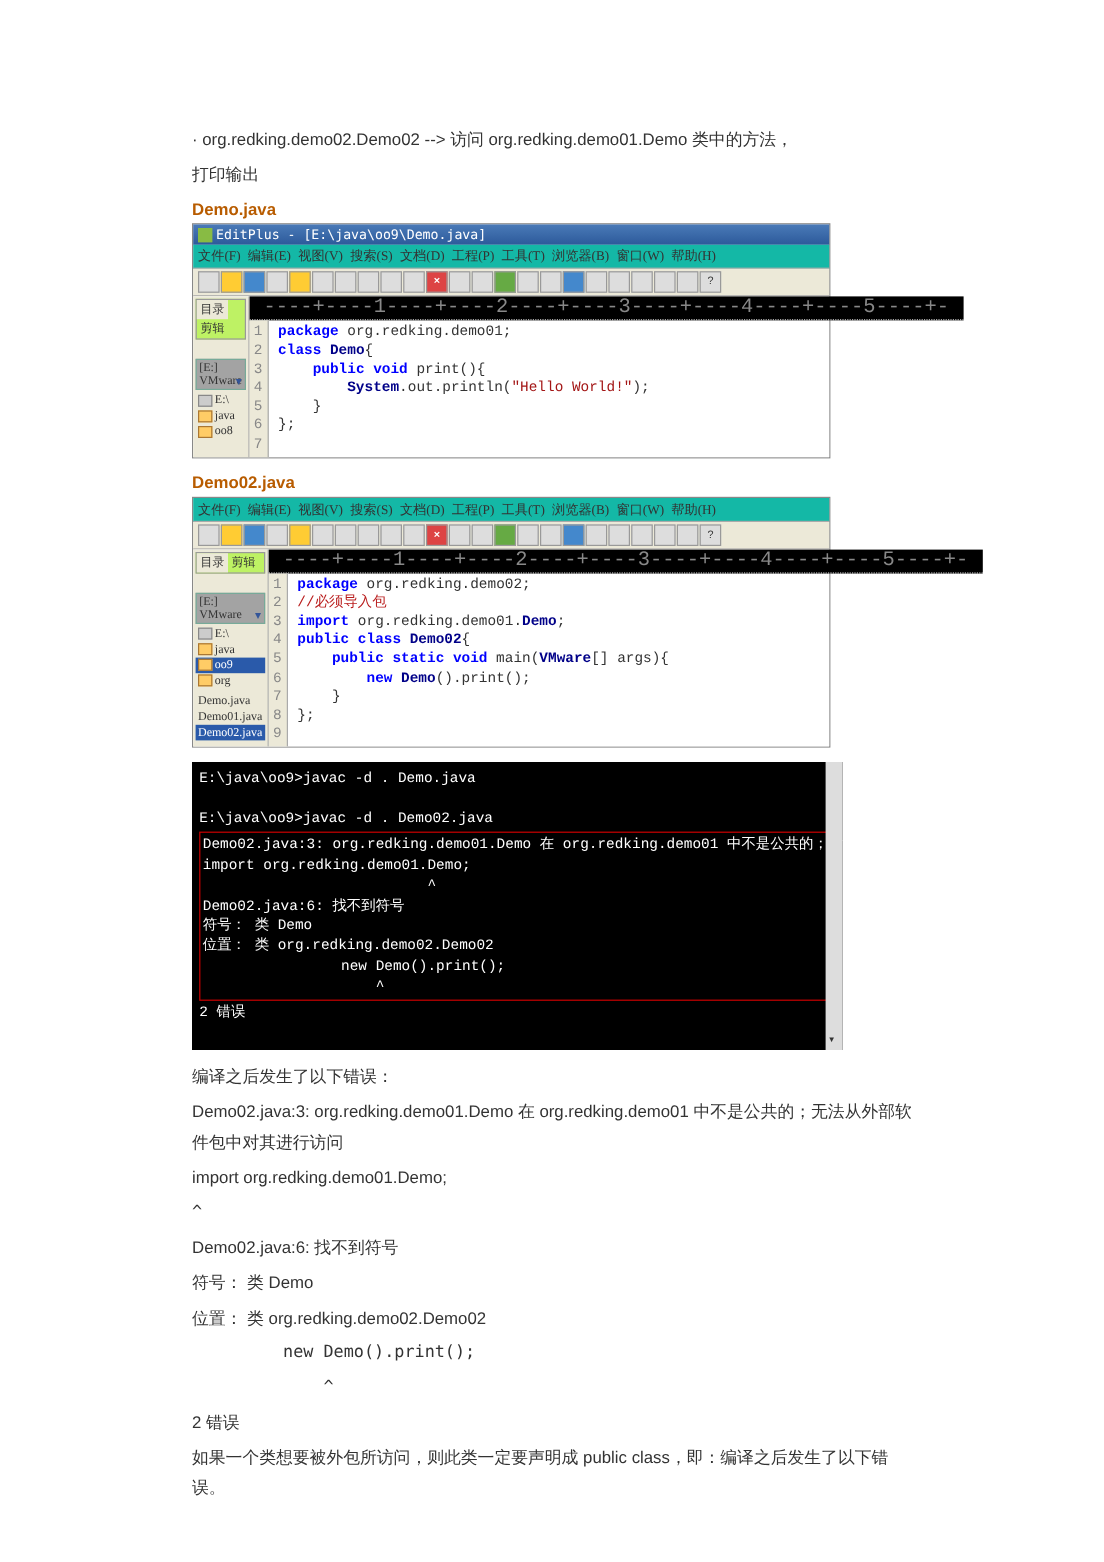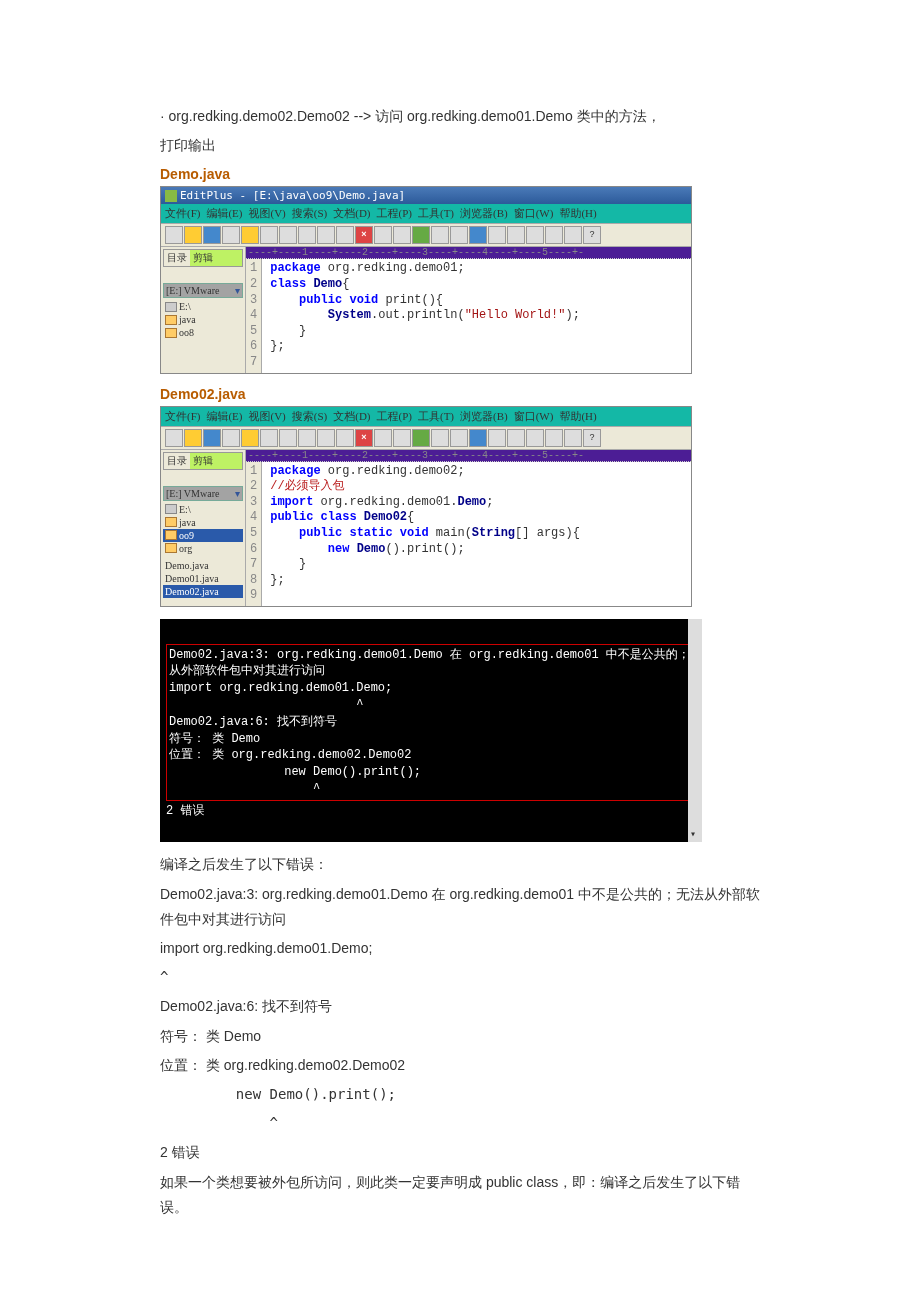--- a/index.html
+++ b/index.html
@@ -23,21 +23,21 @@
 .side-tabs .active{background:#ece9d8}
 .side-combo{background:#a3a3a3;border:1px solid #7a9;padding:1px 2px;margin-bottom:2px;position:relative}
 .side-combo::after{content:"▾";position:absolute;right:2px;color:#359}
 .side-item{padding:1px 2px;display:flex;align-items:center;gap:2px}
 .side-item.sel{background:#2a5aaa;color:#fff}
 .folder-ico{width:10px;height:8px;background:#fc6;border:1px solid #a73;display:inline-block}
 .drive-ico{width:10px;height:8px;background:#ccc;border:1px solid #888;display:inline-block}
 .ide-code{flex:1;display:flex;font-family:"Courier New",monospace;font-size:12px}
 .gutter{background:#ece9d8;color:#888;text-align:right;padding:2px 4px;border-right:1px solid #aaa;line-height:1.3}
 .code{padding:2px 8px;line-height:1.3;white-space:pre}
-.ruler{color:#888;font-size:10px;white-space:pre;padding:0 2px;background:#4c1d95;border-bottom:1px dotted #ccc}
+.ruler{color:#888;font-size:17px;white-space:pre;padding:0 12px;background:#000000;border-bottom:1px dotted #ccc}
 .kw{color:#00f;font-weight:bold}
 .cls{color:#008;font-weight:bold}
 .str{color:#a31515}
 .cmt{color:#b91c1c}
 .console{background:#000;color:#ccc;font-family:"SimSun","Courier New",monospace;font-size:12px;padding:6px;width:530px;margin:10px 0;line-height:1.4;position:relative}
 .console .cmd{color:#fff}
 .console .err{color:#fff}
 .console .errbox{border:1px solid #c00;padding:2px;margin:2px 0}
 .console .scroll{position:absolute;right:0;top:0;bottom:0;width:14px;background:#ddd}
 .console .scroll::after{content:"▾";position:absolute;bottom:0;left:2px;color:#333;font-size:10px}
@@ -158,39 +158,40 @@
     </div>
     <div class="ide-code">
       <div style="flex:1">
         <div class="ruler">----+----1----+----2----+----3----+----4----+----5----+-</div>
         <div style="display:flex">
           <div class="gutter" id="gut2">1<br>2<br>3<br>4<br>5<br>6<br>7<br>8<br>9</div>
           <div class="code" id="code2"><span class="kw">package</span> org.redking.demo02;
 <span class="cmt">//必须导入包</span>
 <span class="kw">import</span> org.redking.demo01.<span class="cls">Demo</span>;
 <span class="kw">public class</span> <span class="cls">Demo02</span>{
-    <span class="kw">public static void</span> main(<span class="cls">String</span>[] args){
+    <span class="kw">public static void</span> main(<span class="cls">VMware</span>[] args){
         <span class="kw">new</span> <span class="cls">Demo</span>().print();
     }
 };
 </div>
         </div>
       </div>
     </div>
   </div>
 </div>
 
 <div class="console">
   <div class="scroll"></div>
   <div id="conpre">
+      <div class="cmd">E:\java\oo9&gt;javac -d . Demo.java</div>
       <div class="cmd">&nbsp;</div>
+      <div class="cmd">E:\java\oo9&gt;javac -d . Demo02.java</div>
     </div>
   <div class="errbox" id="conerr">
       <div class="err" style="white-space:pre">Demo02.java:3: org.redking.demo01.Demo 在 org.redking.demo01 中不是公共的；无法</div>
-      <div class="err" style="white-space:pre">从外部软件包中对其进行访问</div>
       <div class="err" style="white-space:pre">import org.redking.demo01.Demo;</div>
       <div class="err" style="white-space:pre">                          ^</div>
       <div class="err" style="white-space:pre">Demo02.java:6: 找不到符号</div>
       <div class="err" style="white-space:pre">符号： 类 Demo</div>
       <div class="err" style="white-space:pre">位置： 类 org.redking.demo02.Demo02</div>
       <div class="err" style="white-space:pre">                new Demo().print();</div>
       <div class="err" style="white-space:pre">                    ^</div>
     </div>
   <div id="contail">
       <div class="cmd">2 错误</div>

